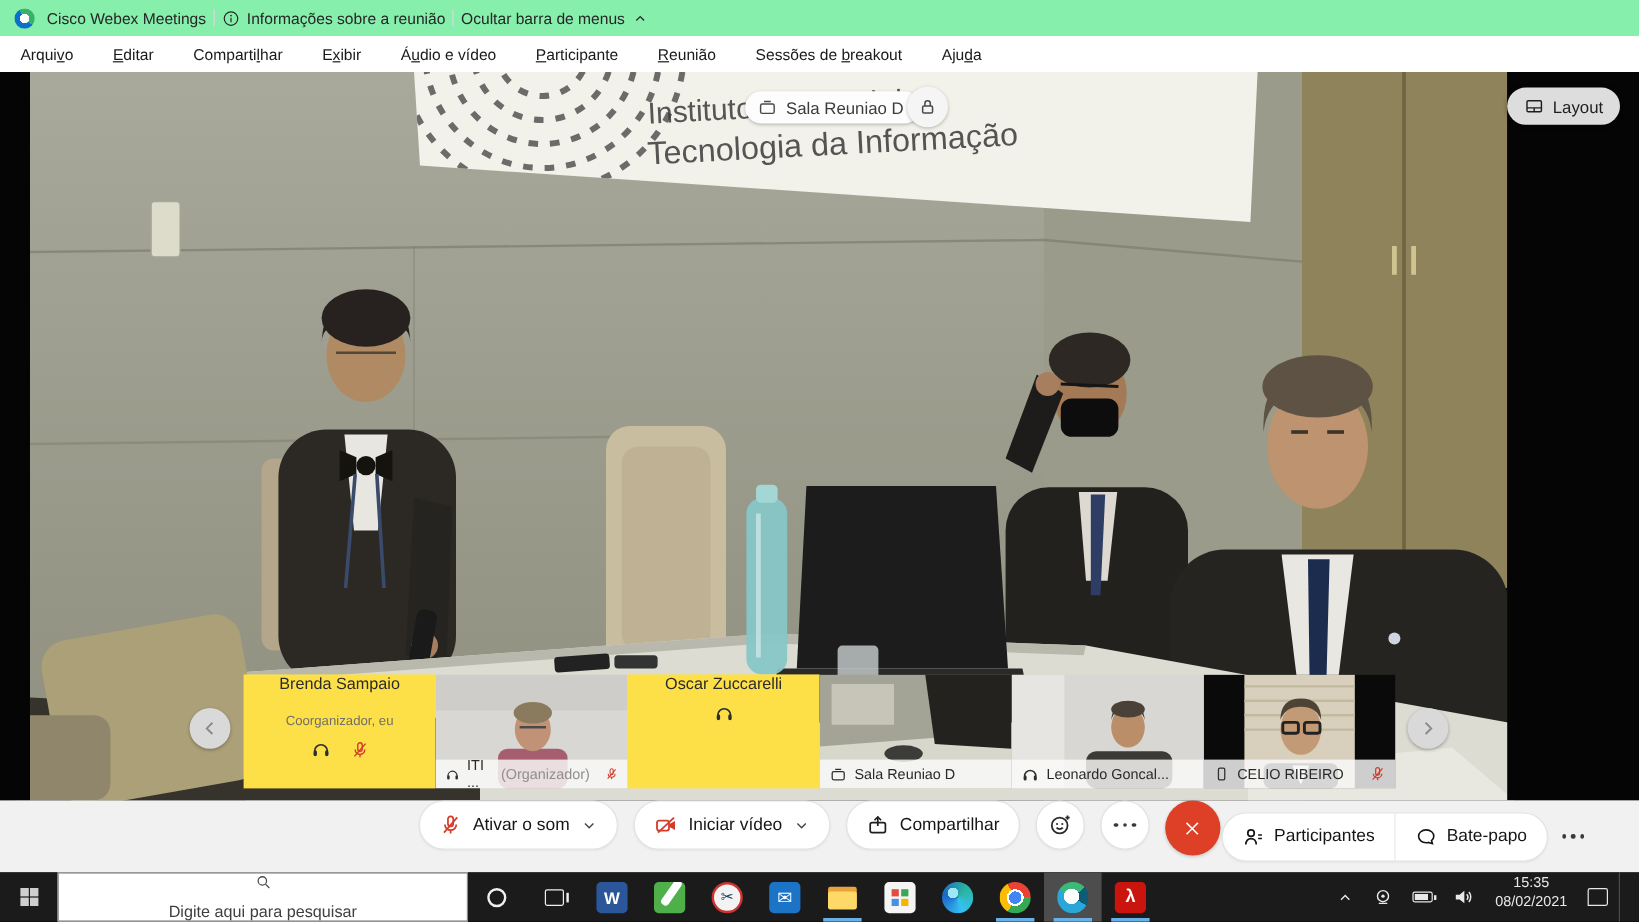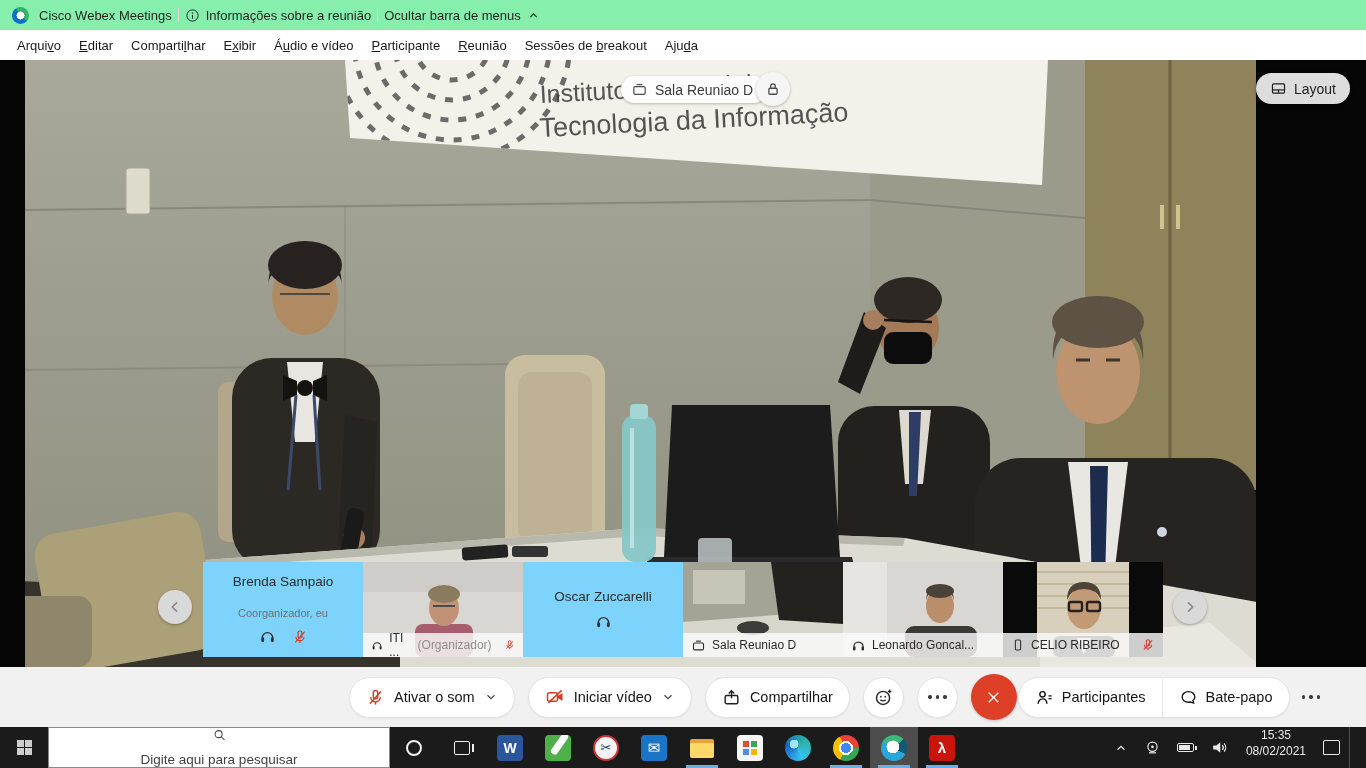--- a/index.html
+++ b/index.html
@@ -20,58 +20,58 @@
   .green-dot { width:8px; height:8px; border-radius:50%; background:#31b057; margin-left:8px; }
   .winbtn { width:40px; height:30px; display:flex; align-items:center; justify-content:center; }
   .min-glyph { width:11px; height:0; border-top:1px solid #333; }
   .restore-glyph { width:9px; height:9px; border:1px solid #333; position:relative; background:#fff; margin-top:2px;}
   .restore-glyph:before { content:""; position:absolute; left:2px; top:-4px; width:9px; height:9px;
     border:1px solid #333; border-left:none; border-bottom:none; }
   svg.ic { display:block; }
 
   
   .menubar { position:absolute; top:30px; left:0; width:1366px; height:30px; background:#fff;
-    display:flex; align-items:center; gap:0; padding-left:8px; font-size:13px; color:#1a1a1a; }
+    display:flex; align-items:center; gap:15px; padding-left:8px; font-size:13px; color:#1a1a1a; }
   .menu-item { padding:4px 9px; cursor:default; }
 
   
   .video-area { position:absolute; top:60px; left:0; width:1366px; height:607px; background:#060606; }
   .scene { position:absolute; inset:0; }
 
   .room-pill { position:absolute; top:16px; left:621px; height:27px; background:#fdfdfd;
     border-radius:14px; display:flex; align-items:center; gap:7px; padding:0 14px 0 10px;
     font-size:14px; color:#3c3c3c; box-shadow:0 1px 3px rgba(0,0,0,.25); }
   .lock-badge { position:absolute; top:12px; left:756px; width:34px; height:34px; border-radius:50%;
     background:#f5f5f5; display:flex; align-items:center; justify-content:center; color:#4a4a4a;
     box-shadow:0 1px 3px rgba(0,0,0,.25); }
   .layout-btn { position:absolute; top:13px; right:16px; height:31px; background:rgba(233,233,233,.95);
     border-radius:16px; display:flex; align-items:center; gap:7px; padding:0 14px;
     font-size:14px; color:#1f1f1f; box-shadow:0 1px 4px rgba(0,0,0,.35); cursor:pointer; }
 
   
   .filmstrip { position:absolute; left:203px; top:502px; display:flex; }
   .tile { position:relative; width:160px; height:95px; overflow:hidden; flex:none; }
-  .tile-name { background:#7dd3fc; display:flex; flex-direction:column; align-items:center; justify-content:center; }
+  .tile-name { background:#fde047; display:flex; flex-direction:column; align-items:center; justify-content:flex-start; }
   .tname { font-size:13.5px; color:#2b2b2b; }
   .tsub { font-size:11px; color:#6f6f6f; margin-top:18px; }
   .ticons { display:flex; gap:16px; align-items:center; margin-top:9px; }
   .tile svg.tile-bg { position:absolute; inset:0; }
   .tlabel { position:absolute; left:0; right:0; bottom:0; height:24px; background:rgba(250,250,250,.82);
     display:flex; align-items:center; gap:6px; padding:0 8px; font-size:12px; color:#2a2a2a; }
   .tlabel .role { color:#8f8f8f; }
   .tlabel .spacer { flex:1; }
   .strip-nav { position:absolute; width:34px; height:34px; border-radius:50%; background:#d9d9d9;
     top:530px; display:flex; align-items:center; justify-content:center; color:#8a8a8a; cursor:pointer;
     box-shadow:0 1px 3px rgba(0,0,0,.3); }
   .nav-left { left:158px; } .nav-right { left:1173px; }
 
   
   .controls { position:absolute; top:667px; left:0; width:1366px; height:60px; background:#f1f1f1; }
   .ctr-center { position:absolute; left:0; right:0; top:0; height:60px;
-    display:flex; align-items:center; justify-content:center; gap:13px; }
+    display:flex; align-items:flex-start; justify-content:center; gap:13px; }
   .pill { height:41px; background:#fff; border:1px solid #e3e3e3; border-radius:21px;
     display:flex; align-items:center; gap:9px; padding:0 16px; font-size:14.5px; color:#151515;
     box-shadow:0 1px 2px rgba(0,0,0,.06); cursor:pointer; }
   .circle-btn { width:41px; height:41px; border-radius:50%; background:#fff; border:1px solid #e3e3e3;
     display:flex; align-items:center; justify-content:center; cursor:pointer; color:#2a2a2a;
     box-shadow:0 1px 2px rgba(0,0,0,.06); }
   .leave-btn { width:46px; height:46px; border-radius:50%; background:#dd4027; border:none;
     display:flex; align-items:center; justify-content:center; cursor:pointer; box-shadow:0 1px 3px rgba(0,0,0,.2); }
   .dots { display:flex; gap:4px; }
   .dots i { width:3.5px; height:3.5px; border-radius:50%; background:#3a3a3a; }

